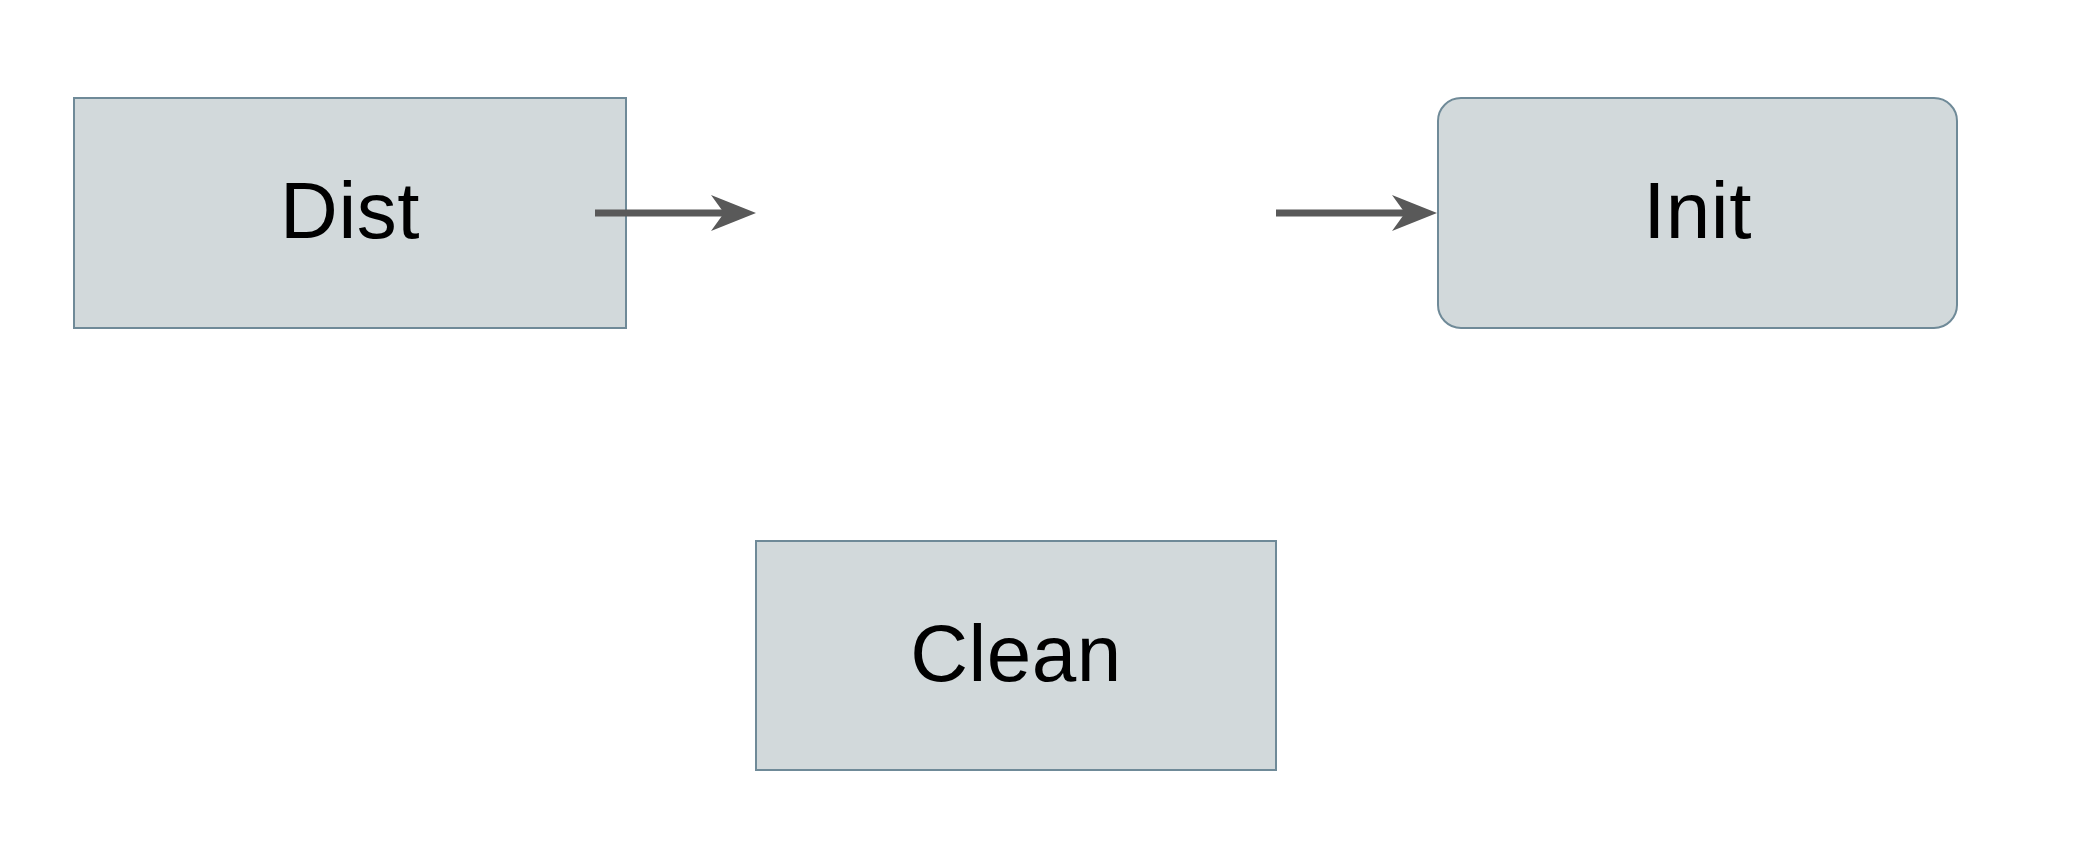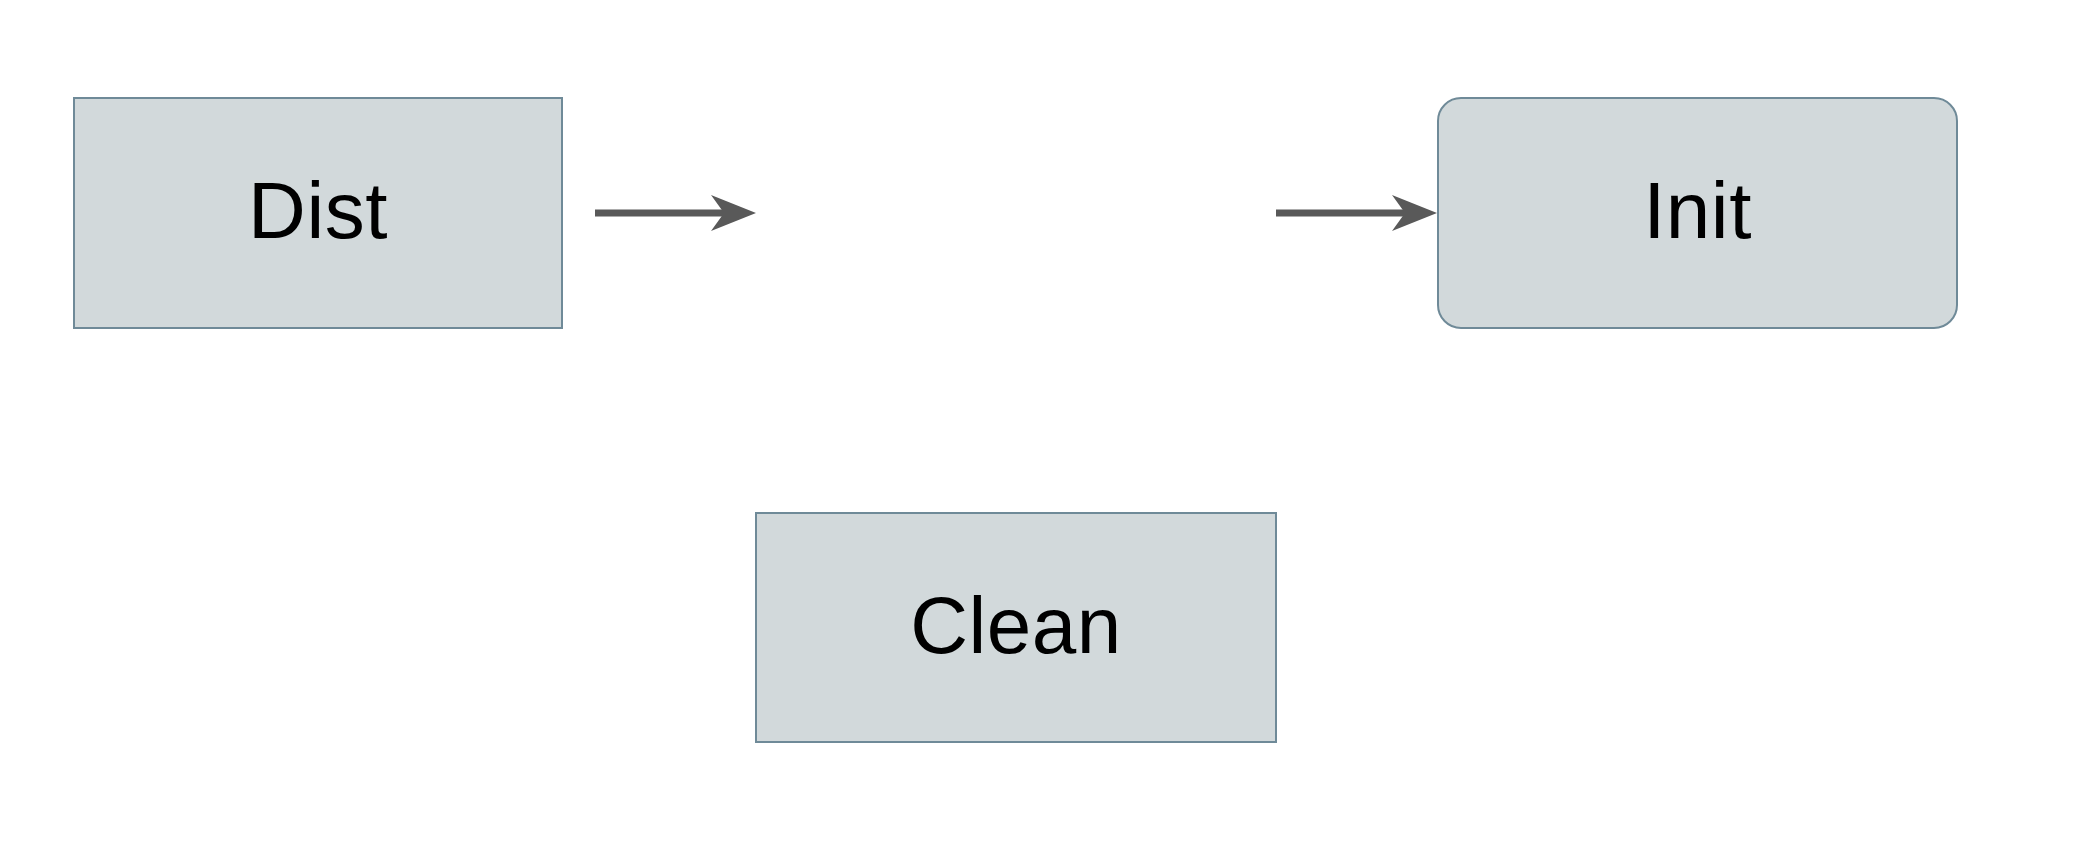--- a/index.html
+++ b/index.html
@@ -31,24 +31,24 @@
   }
   .node-label {
     font-size: 80px;
     line-height: 1;
     color: var(--label-color, #000000);
     letter-spacing: 0.5px;
     transform: translateY(-2px);
     white-space: nowrap;
   }
   
-  .node-dist    { left: 73px;   top: 97px;  width: 490px; height: 232px; }
+  .node-dist    { left: 73px;   top: 97px;  width: 554px; height: 232px; }
   .node-compile { left: 756px;  top: 97px;  width: 520px; height: 232px; }
   .node-init    { left: 1437px; top: 97px;  width: 521px; height: 232px; border-radius: 24px; }
-  .node-clean   { left: 755px;  top: 512px; width: 522px; height: 231px; }
+  .node-clean   { left: 755px;  top: 540px; width: 522px; height: 231px; }
   
   .arrow {
     position: absolute;
     color: var(--arrow-color, #595959);
   }
   .arrow-1 { left: 595px;  top: 191px; }
   .arrow-2 { left: 1276px; top: 191px; }
 </style>
 </head>
 <body>

